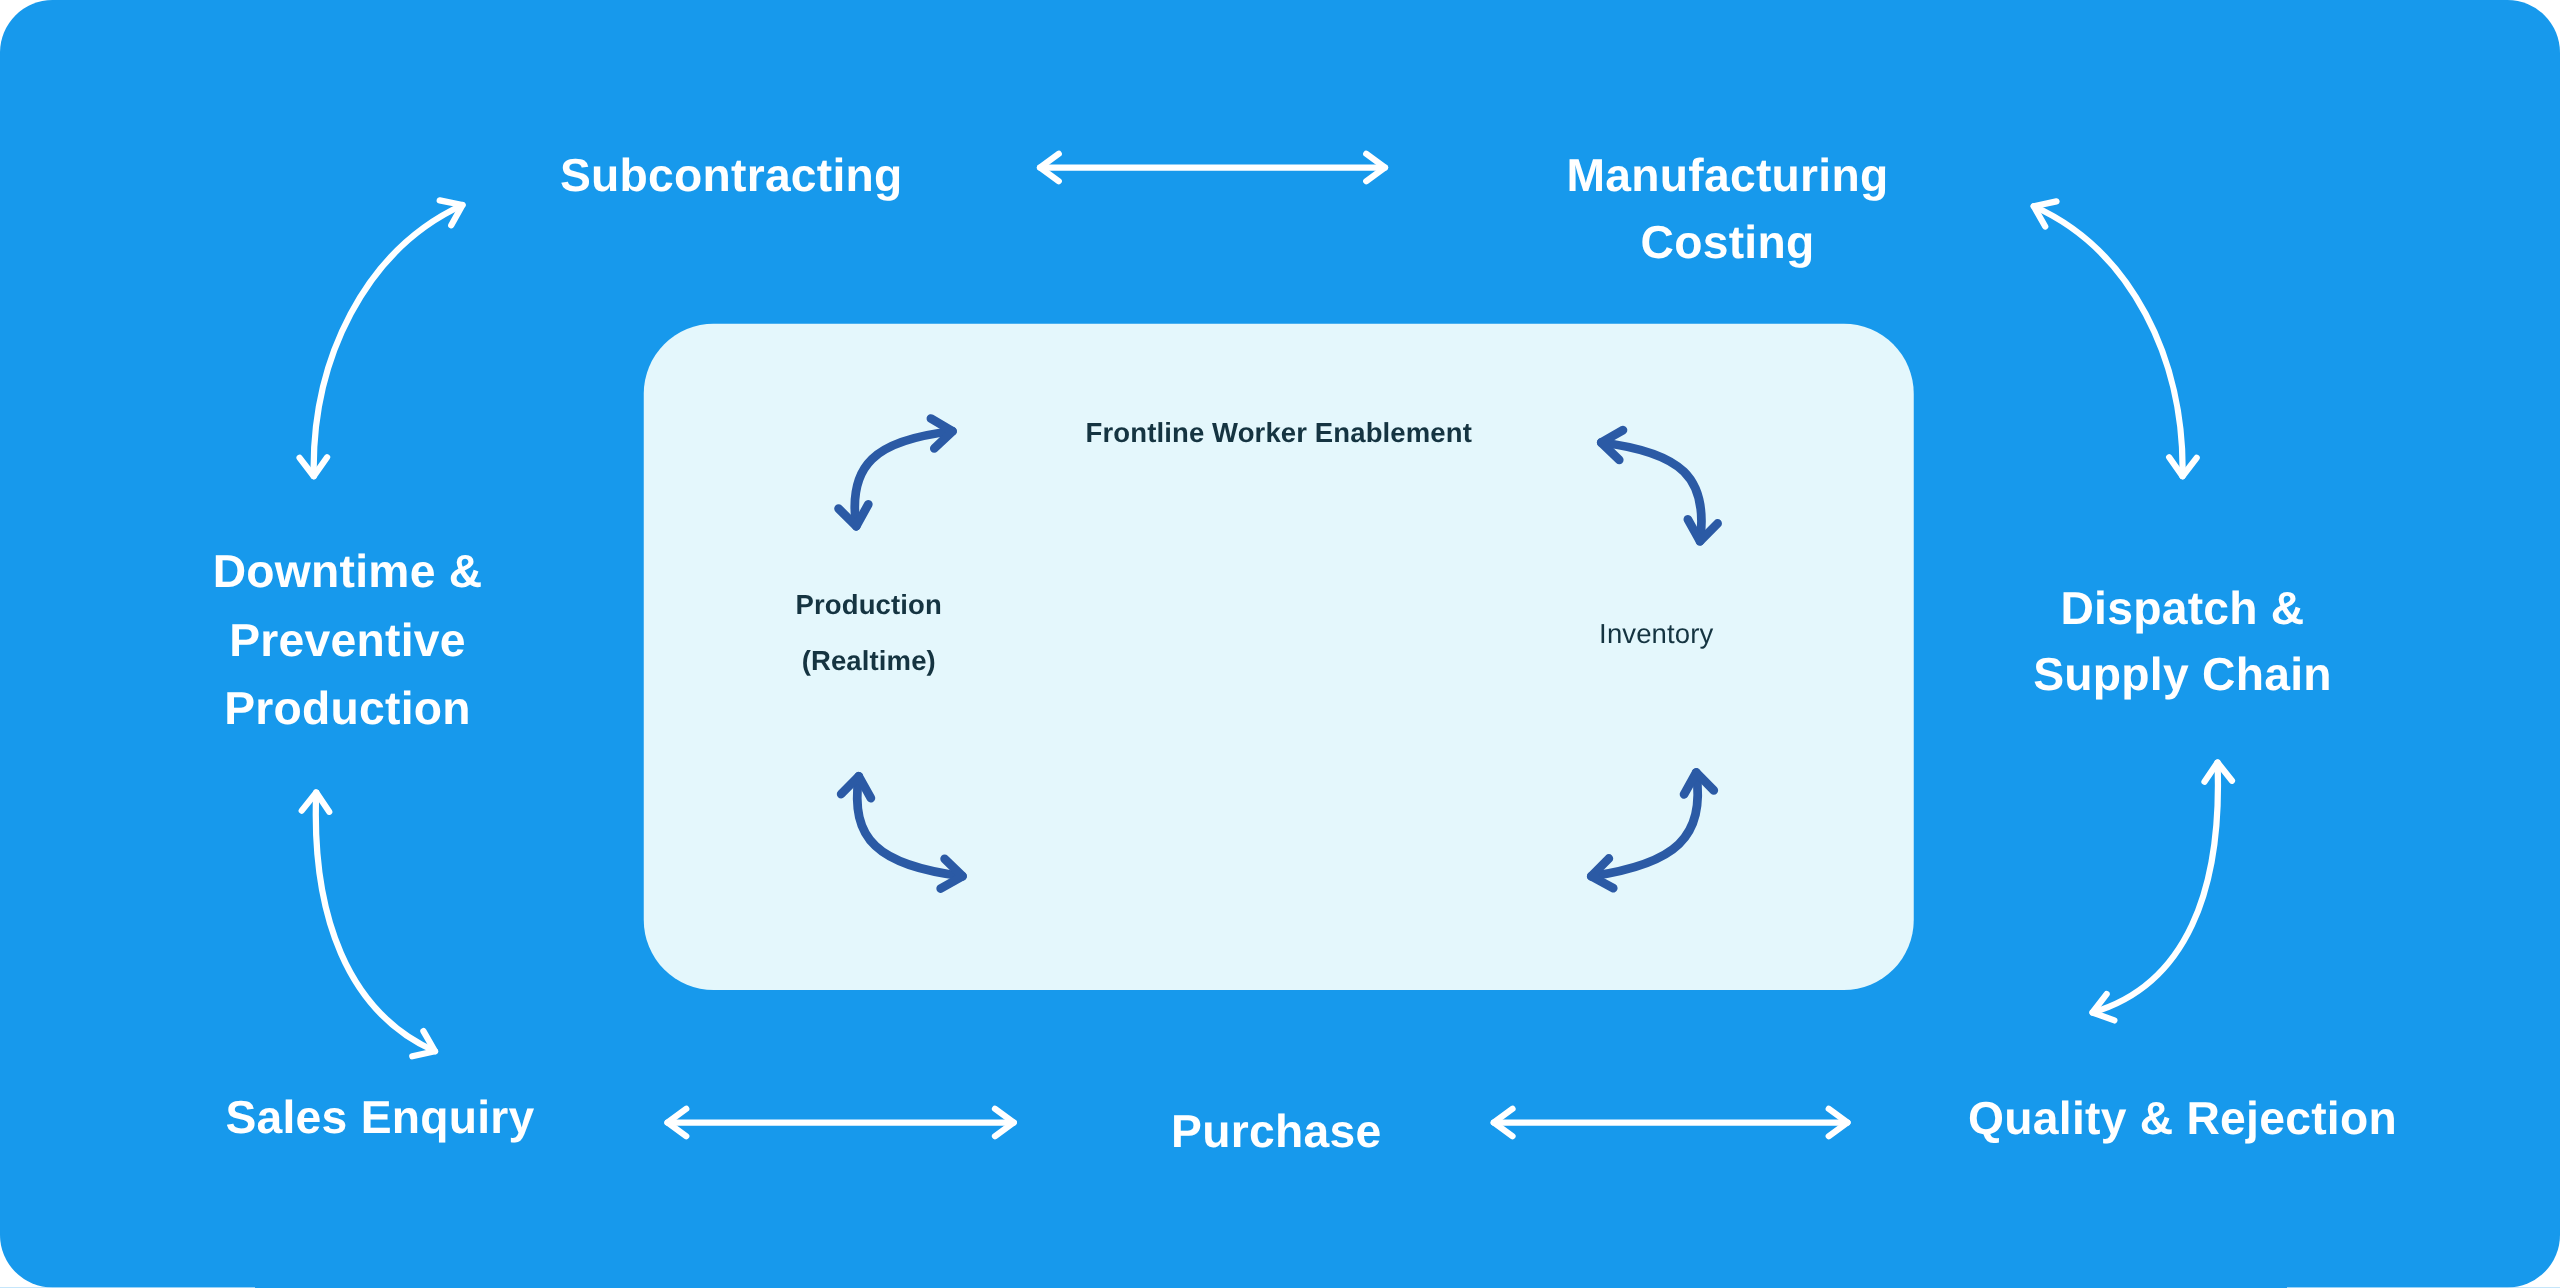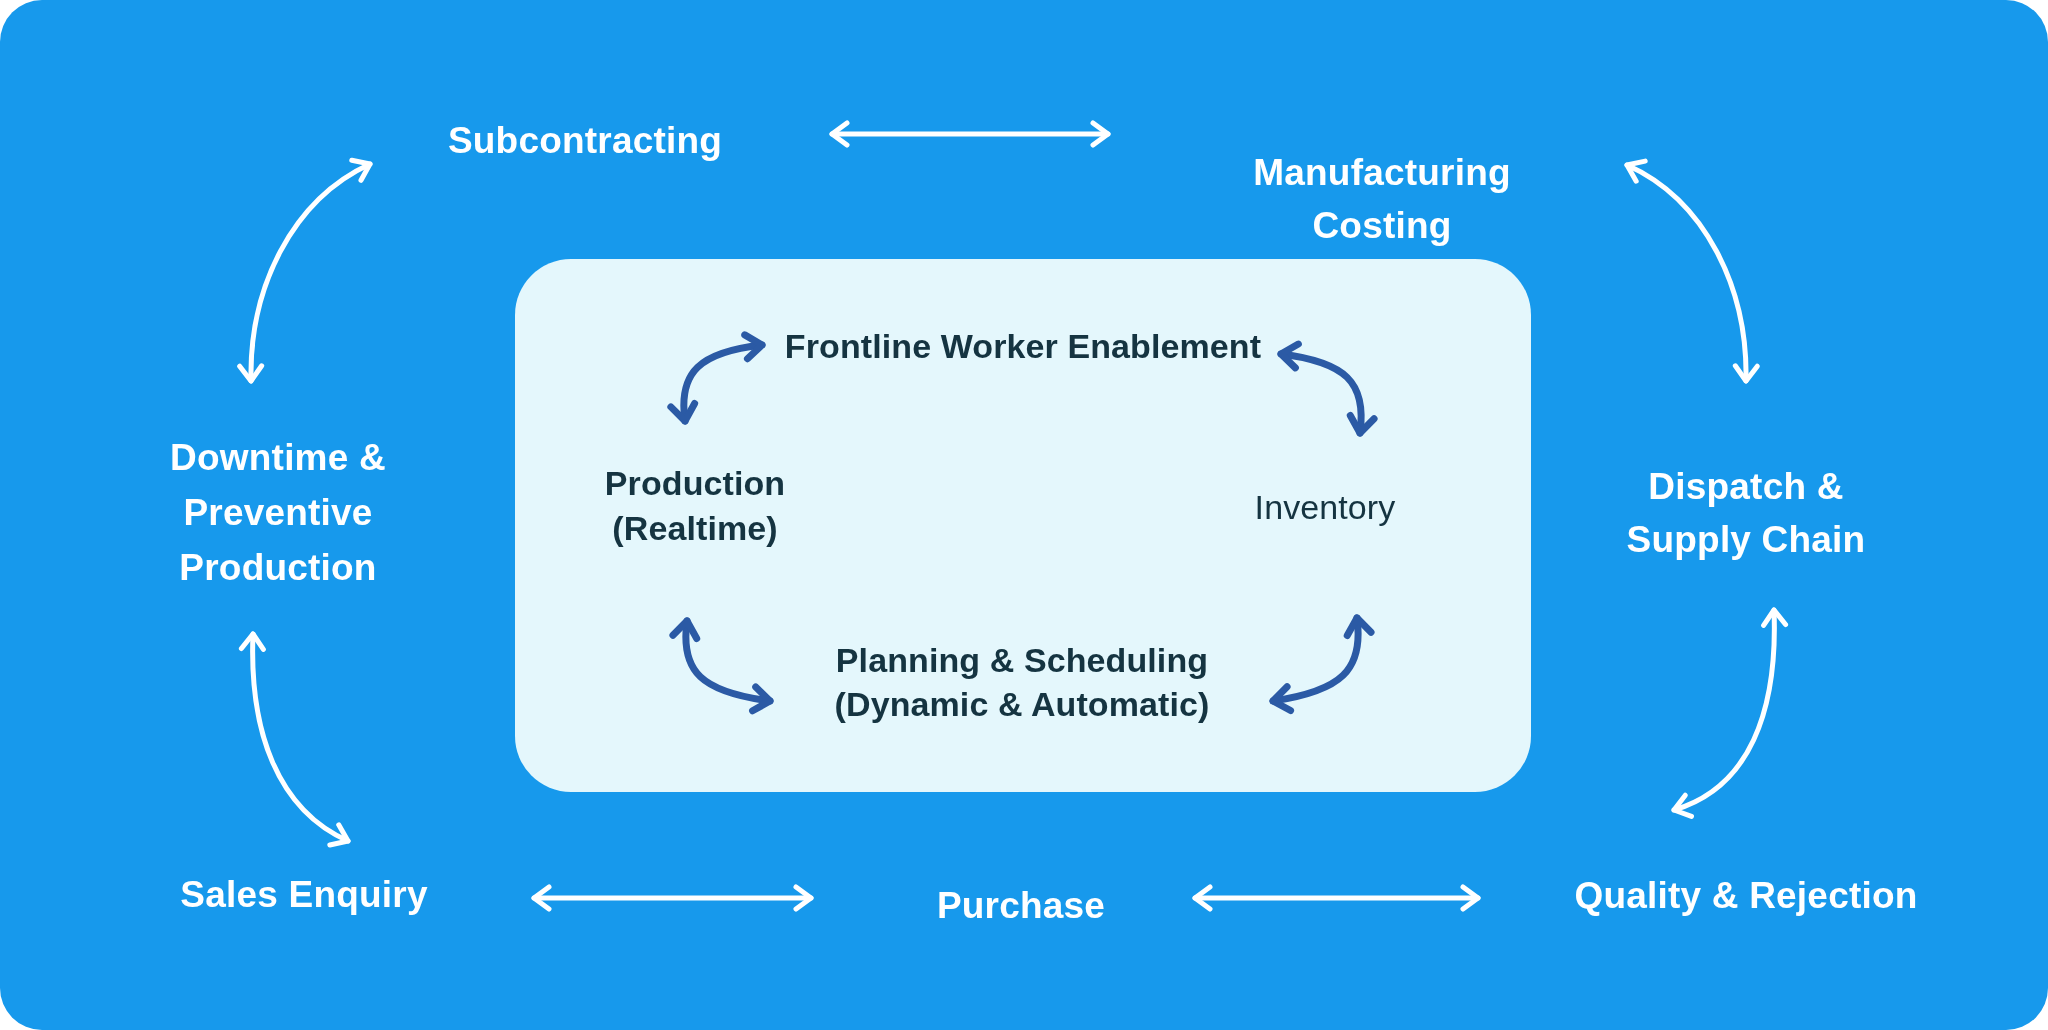--- a/index.html
+++ b/index.html
@@ -34,21 +34,21 @@
   #head-navy path{stroke:var(--navy);stroke-width:7;fill:none;stroke-linecap:round;stroke-linejoin:round;}
   .label{
     position:absolute;transform:translate(-50%,-50%);
     text-align:center;white-space:nowrap;
   }
   .outer-label{
     color:var(--white);font-size:37px;font-weight:700;line-height:53px;
     letter-spacing:0.2px;
   }
   .inner-label{
-    color:var(--ink);font-size:34px;font-weight:600;line-height:45px;
+    color:var(--ink);font-size:22px;font-weight:600;line-height:45px;
     letter-spacing:0.1px;
   }
   .inner-label.regular{font-weight:500;}
   .mes-box{
     position:absolute;left:904px;top:434px;width:236px;height:138px;
     background:var(--mes);border-radius:28px;
     display:flex;align-items:center;justify-content:center;
   }
   .mes-text{
     color:var(--white);font-size:46px;font-weight:700;letter-spacing:1.5px;
@@ -82,21 +82,21 @@
     <path class="arrow-navy" d="M 685 421 C 678 372 700 352 762 345" marker-start="url(#head-navy)" marker-end="url(#head-navy)"></path>
     <path class="arrow-navy" d="M 1360 433 C 1367 382 1345 362 1281 354" marker-start="url(#head-navy)" marker-end="url(#head-navy)"></path>
     <path class="arrow-navy" d="M 687 621 C 680 672 702 692 770 701" marker-start="url(#head-navy)" marker-end="url(#head-navy)"></path>
     <path class="arrow-navy" d="M 1357 618 C 1364 670 1341 691 1273 701" marker-start="url(#head-navy)" marker-end="url(#head-navy)"></path>
   </svg>
 
   <div class="label outer-label" style="left:585px;top:140px;">
     <div>Subcontracting</div>
   </div>
 
-  <div class="label outer-label" style="left:1382px;top:167px;margin-top:32px;">
+  <div class="label outer-label" style="left:1382px;top:167px;">
     <div>Manufacturing</div>
     <div>Costing</div>
   </div>
 
   <div class="label outer-label" style="left:278px;top:512px;line-height:55px;">
     <div>Downtime &amp;</div>
     <div>Preventive</div>
     <div>Production</div>
   </div>
 
@@ -124,18 +124,14 @@
   <div class="label inner-label" style="left:695px;top:506px;">
     <div>Production</div>
     <div>(Realtime)</div>
   </div>
 
 
   <div class="label inner-label regular" style="left:1325px;top:507px;text-align:right;">
     <div>Inventory</div>
   </div>
 
-  <div class="label inner-label" style="left:1022px;top:682px;line-height:44px;">
-    <div>Planning &amp; Scheduling</div>
-    <div>(Dynamic &amp; Automatic)</div>
-  </div>
 
 </div>
 
 </body></html>

